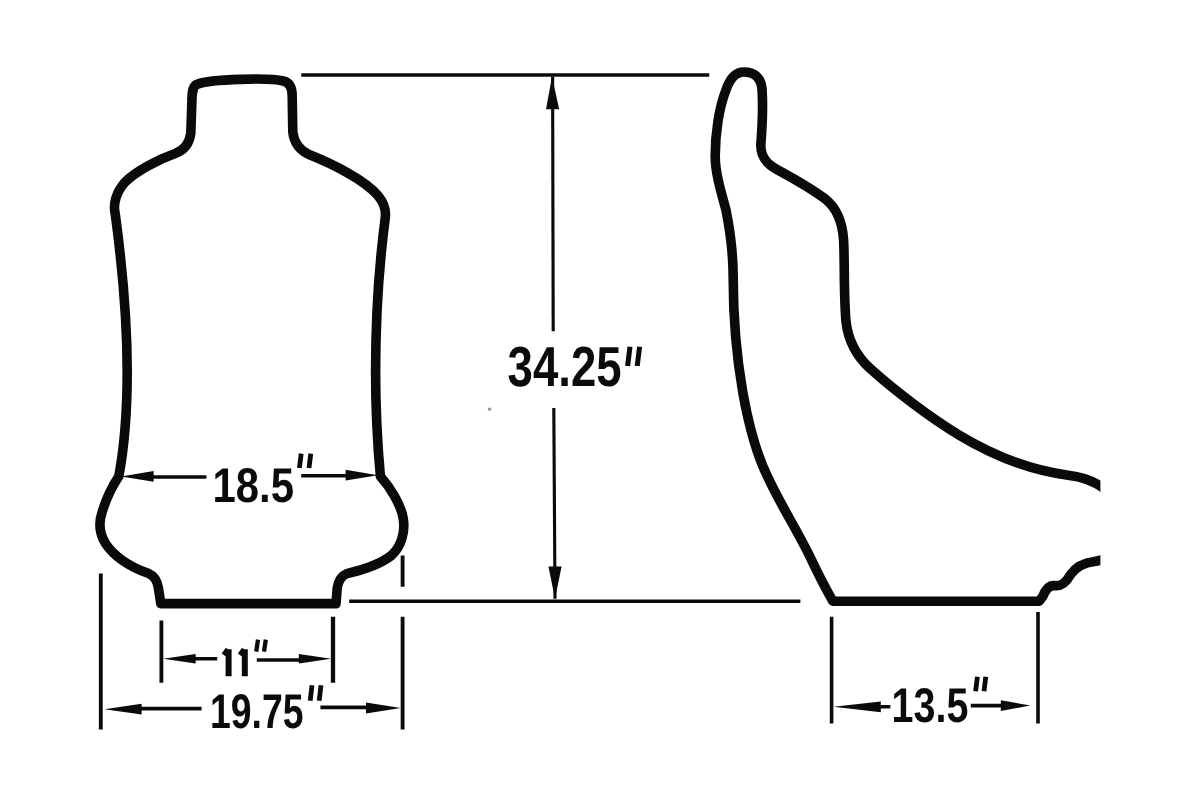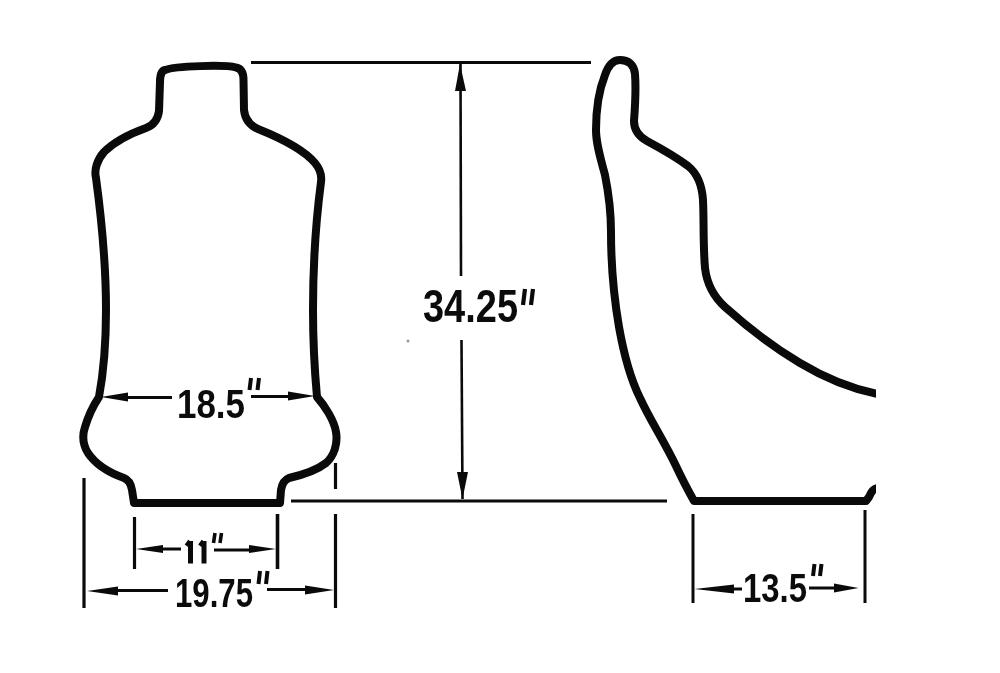--- a/index.html
+++ b/index.html
@@ -1,16 +1,16 @@
 <!DOCTYPE html>
 <html><head>
 <meta charset="utf-8">
 <style>
   html,body{margin:0;padding:0;background:#ffffff;}
-  #page{position:relative;width:876px;height:673px;background:#ffffff;overflow:hidden;}
+  #page{position:relative;width:876px;height:673px;background:#ffffff;overflow:hidden;padding-left:41px;}
   svg{position:absolute;top:0;left:0;}
   text{font-family:"Liberation Sans",sans-serif;font-weight:bold;fill:#0b0b0b;}
   #page{filter:grayscale(1);}
 </style>
 </head>
 <body>
 <div id="page">
 <svg width="1000" height="673" viewBox="0 0 1000 673">
 
   <path d="M 165,70

